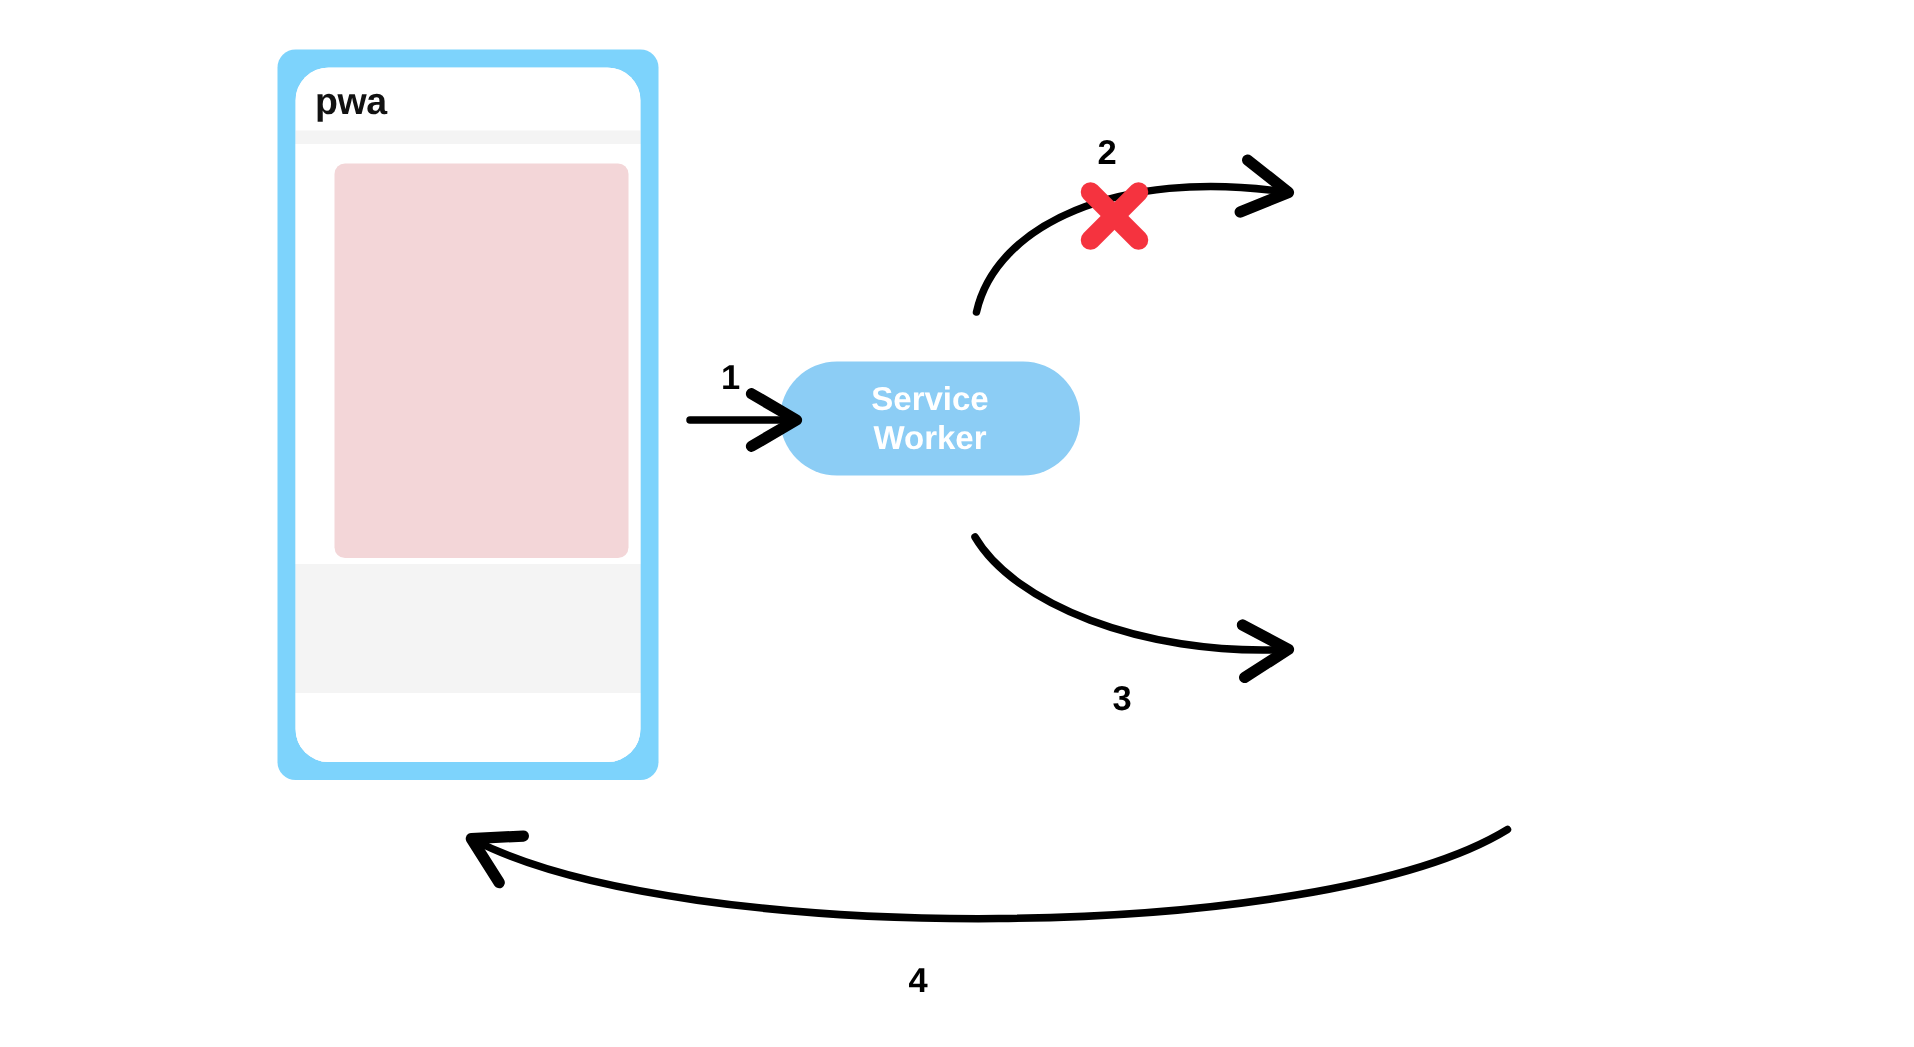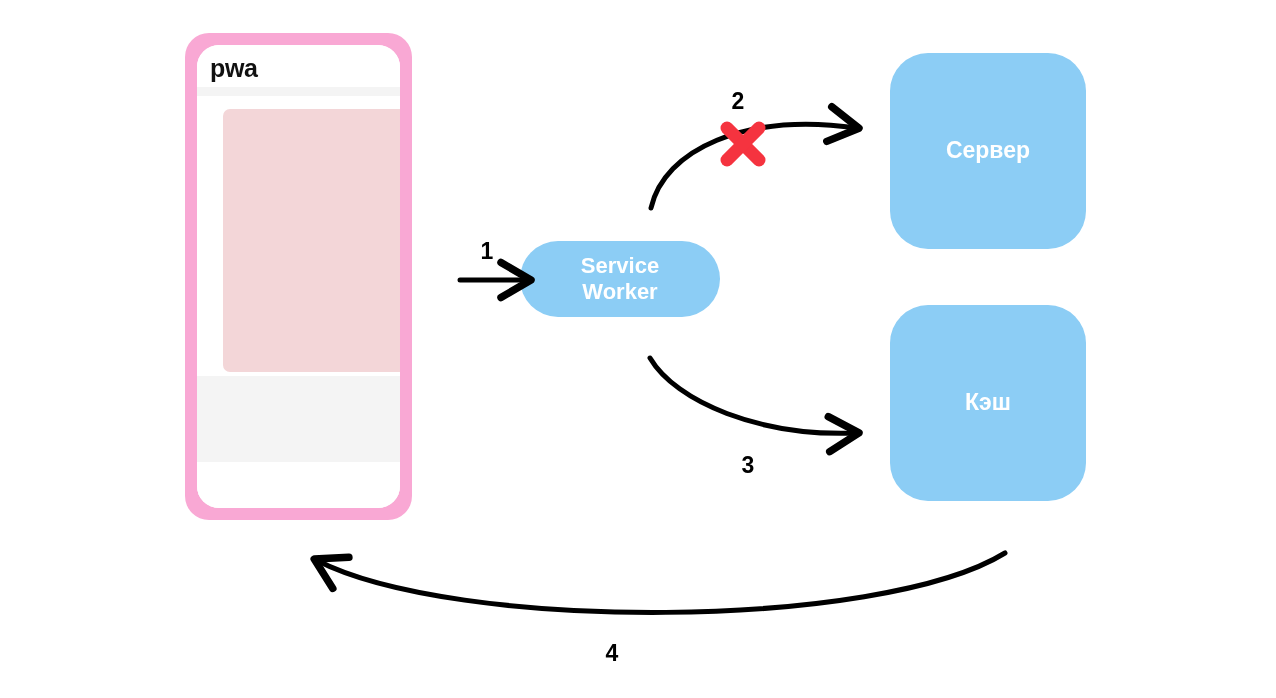--- a/index.html
+++ b/index.html
@@ -16,24 +16,24 @@
     width: 1276px;
     height: 698px;
     background: #ffffff;
     overflow: hidden;
   }
   
   .phone {
     position: absolute;
     left: 185px;
     top: 33px;
-    width: 227px;
+    width: 254px;
     height: 487px;
-    background: #f9a8d4;
-    border-radius: 24px;
+    background: #7dd3fc;
+    border-radius: 12px;
     box-sizing: border-box;
     padding: 12px;
   }
   .phone-screen {
     position: relative;
     width: 100%;
     height: 100%;
     background: #ffffff;
     border-radius: 22px;
     overflow: hidden;
@@ -165,27 +165,21 @@
     </div>
   </div>
 
   <div class="node node-sw">
     <div>
       <div>Service</div>
       <div>Worker</div>
     </div>
   </div>
 
-  <div class="node node-server">
-    <span>Сервер</span>
-  </div>
-
-  <div class="node node-cache">
-    <span>Кэш</span>
-  </div>
+
 
   <svg class="overlay" viewBox="0 0 1276 698">
     <defs>
       <marker id="ah" markerWidth="9" markerHeight="9" refX="6.6" refY="4.5" orient="auto" markerUnits="strokeWidth">
         <path d="M1,1 L7,4.5 L1,8" fill="none" stroke="#000000" stroke-width="1.5" stroke-linecap="round" stroke-linejoin="round"></path>
       </marker>
     </defs>
 
     <g>
       <line x1="460" y1="280" x2="529" y2="280" stroke="#000000" stroke-width="5" stroke-linecap="round" marker-end="url(#ah)"></line>

